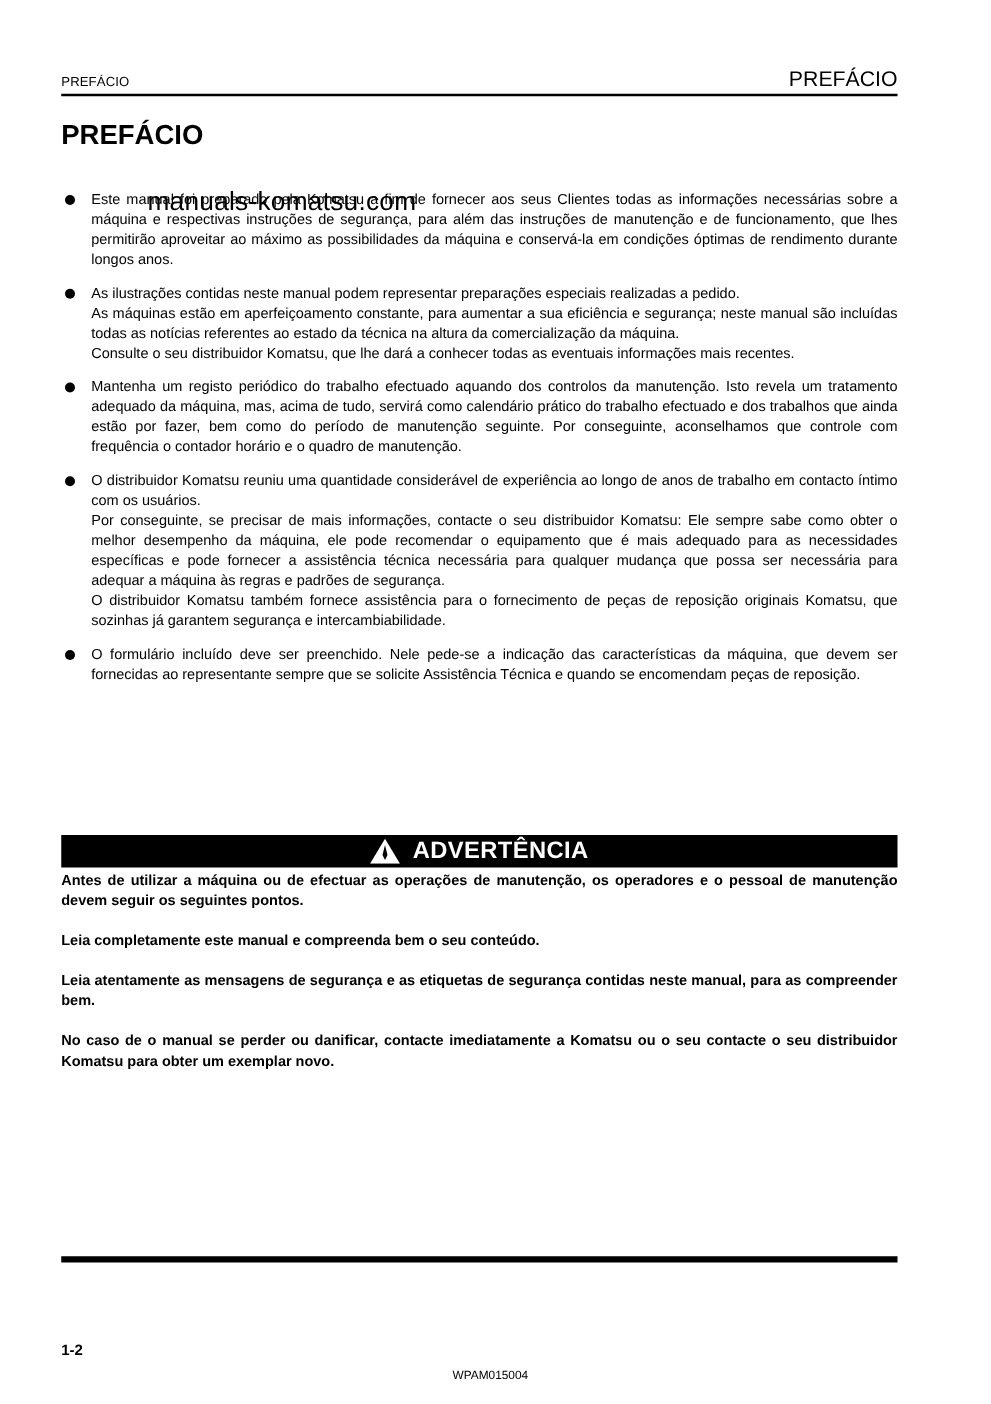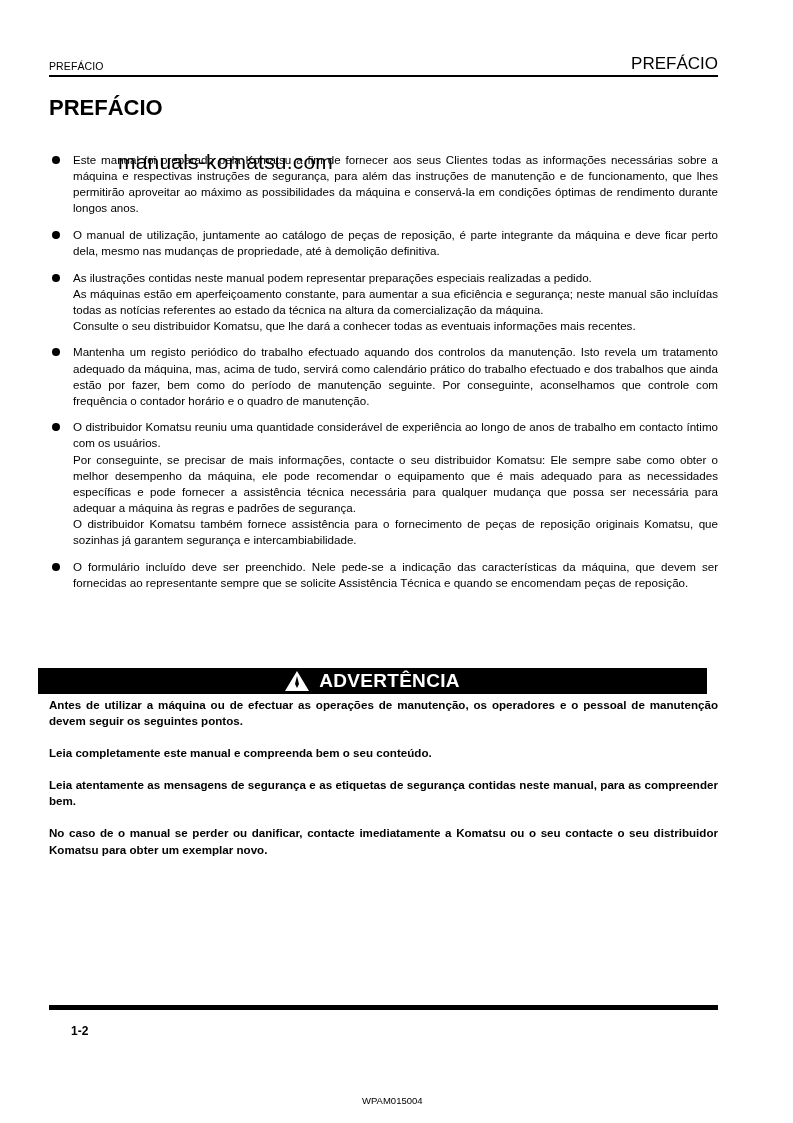--- a/index.html
+++ b/index.html
@@ -77,21 +77,21 @@
       position: absolute;
       left: 118px;
       top: 150px;
       font-size: 21px;
       color: #000;
       letter-spacing: 0.2px;
       pointer-events: none;
     }
     .warning-bar {
       position: absolute;
-      left: 38px;
+      left: 49px;
       top: 668px;
       width: 669px;
       height: 26px;
       background: #000;
       color: #fff;
       display: flex;
       align-items: center;
       justify-content: center;
       gap: 10px;
     }
@@ -122,24 +122,23 @@
       position: absolute;
       left: 49px;
       top: 1005px;
       width: 669px;
       height: 5px;
       background: #000;
     }
     .page-number {
       position: absolute;
       left: 49px;
-      top: 1024px;
+      top: 1073px;
       font-size: 12px;
       font-weight: bold;
-      margin-left: 22px;
     }
     .doc-code {
       position: absolute;
       left: 362px;
       top: 1076px;
       font-size: 9.5px;
       margin-top: 19px;
     }
   </style>
 </head>
@@ -148,24 +147,20 @@
 <div class="page-header-left">PREFÁCIO</div>
 <div class="page-header-right">PREFÁCIO</div>
 <div class="header-rule"></div>
 
 <h1 class="page-title">PREFÁCIO</h1>
 
 <ul class="bullet-list">
   <li class="bullet-item">
     <span class="bullet-dot"></span>
     <span class="para">Este manual foi preparado pela Komatsu a fim de fornecer aos seus Clientes todas as informações necessárias sobre a máquina e respectivas instruções de segurança, para além das instruções de manutenção e de funcionamento, que lhes permitirão aproveitar ao máximo as possibilidades da máquina e conservá-la em condições óptimas de rendimento durante longos anos.</span>
-  </li>
-  <li class="bullet-item">
-    <span class="bullet-dot"></span>
-    <span class="para">O manual de utilização, juntamente ao catálogo de peças de reposição, é parte integrante da máquina e deve ficar perto dela, mesmo nas mudanças de propriedade, até à demolição definitiva.</span>
   </li>
   <li class="bullet-item">
     <span class="bullet-dot"></span>
     <span class="para">As ilustrações contidas neste manual podem representar preparações especiais realizadas a pedido.</span>
     <span class="para">As máquinas estão em aperfeiçoamento constante, para aumentar a sua eficiência e segurança; neste manual são incluídas todas as notícias referentes ao estado da técnica na altura da comercialização da máquina.</span>
     <span class="para">Consulte o seu distribuidor Komatsu, que lhe dará a conhecer todas as eventuais informações mais recentes.</span>
   </li>
   <li class="bullet-item">
     <span class="bullet-dot"></span>
     <span class="para">Mantenha um registo periódico do trabalho efectuado aquando dos controlos da manutenção. Isto revela um tratamento adequado da máquina, mas, acima de tudo, servirá como calendário prático do trabalho efectuado e dos trabalhos que ainda estão por fazer, bem como do período de manutenção seguinte. Por conseguinte, aconselhamos que controle com frequência o contador horário e o quadro de manutenção.</span>

